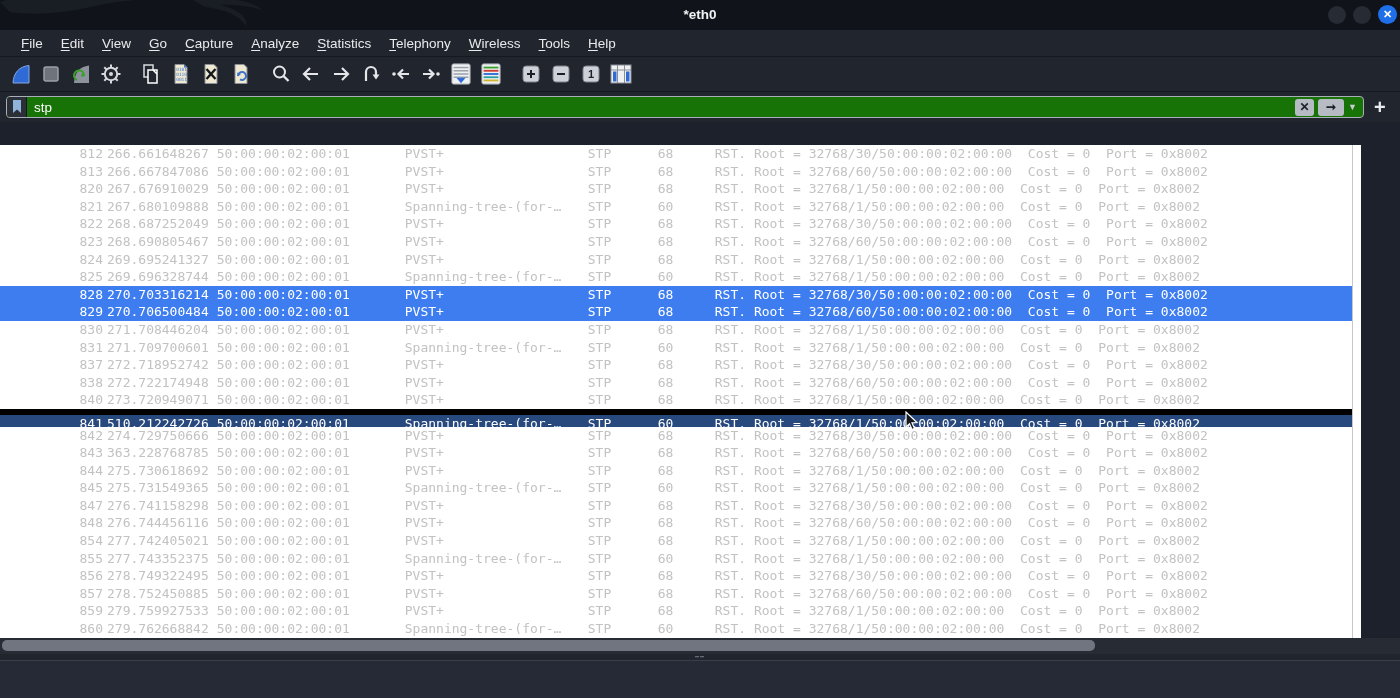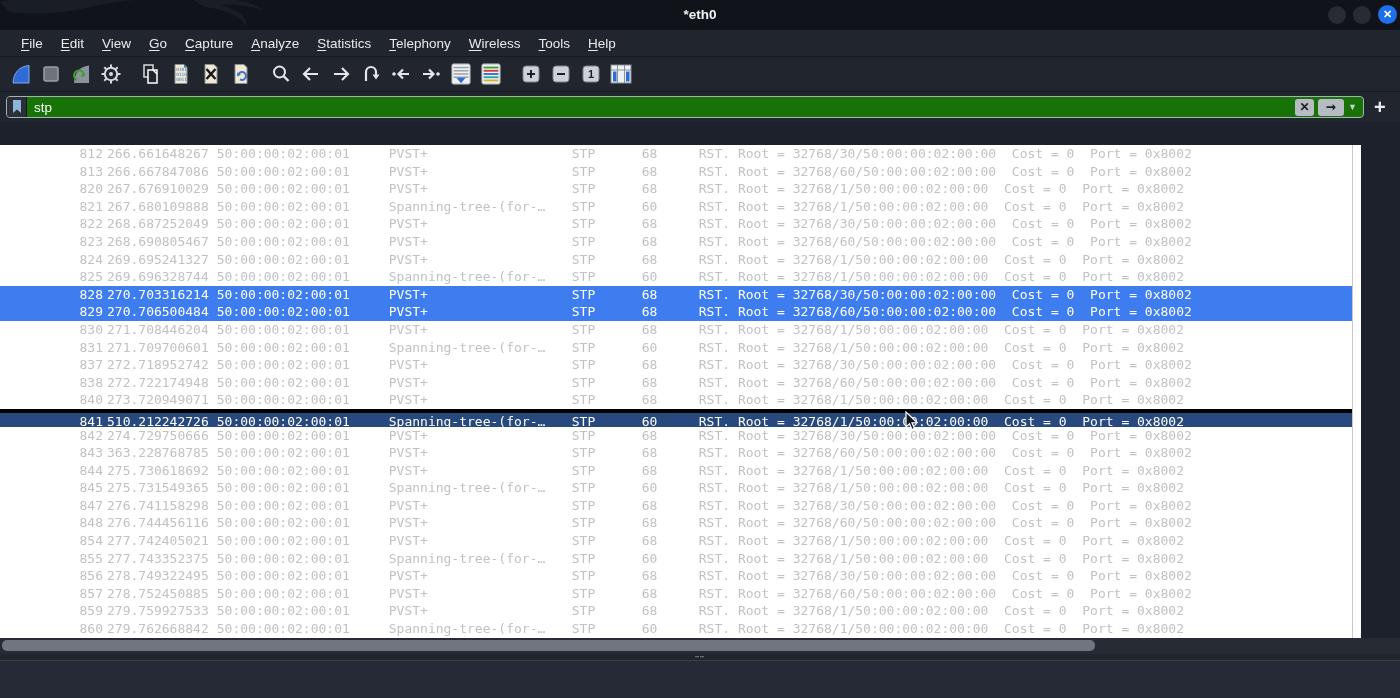--- a/index.html
+++ b/index.html
@@ -50,25 +50,25 @@
   #col-header { position:absolute; left:0; top:3px; width:1361px; height:20px; background:#23272f;
                 border-top:1px solid #3a3e46; }
   .hlabel { position:absolute; top:0; height:20px; line-height:20px; color:#e2e4e8; font-size:13px; }
   .hsep { position:absolute; top:3px; width:1px; height:14px; background:#3d414a; }
 
   #packet-list { position:absolute; left:0; top:23px; width:1352px; height:493px; background:#ffffff;
                  overflow:hidden; }
   .prow { display:flex; height:17.6px; line-height:17.6px; color:#c2c2c2;
           font-family:"DejaVu Sans Mono", monospace; font-size:13px; white-space:pre; }
   .prow.selected { background:#3d7df0; color:#ffffff; }
-  .prow.current  { background:#27497e; color:#ffffff; border-top:4px solid #000000; }
+  .prow.current  { background:#27497e; color:#ffffff; border-top:6px solid #000000; }
   .c-no   { flex:0 0 103px; text-align:right; }
   .c-time { flex:0 0 104px; padding-left:4px; }
   .c-src  { flex:0 0 180px; padding-left:8px; }
-  .c-dst  { flex:0 0 183px; }
+  .c-dst  { flex:0 0 183px;margin-left:16px; }
   .c-pro  { flex:0 0 70px; }
   .c-len  { flex:0 0 50px; }
   .c-info { flex:1; padding-left:7px; overflow:hidden; }
 
   
   #vscroll { position:absolute; left:1352px; top:23px; width:9px; height:516px; background:#ffffff;
              border-left:1px solid #c9c9c9; }
   #vscroll-mark { position:absolute; left:0; top:513px; width:9px; height:3px; background:#2f6fe0; }
   #vscroll-thumb { position:absolute; left:1px; top:517px; width:7px; height:12px; background:#a9aeb6;
                    border:1px solid #7c828b; border-radius:2px; }

